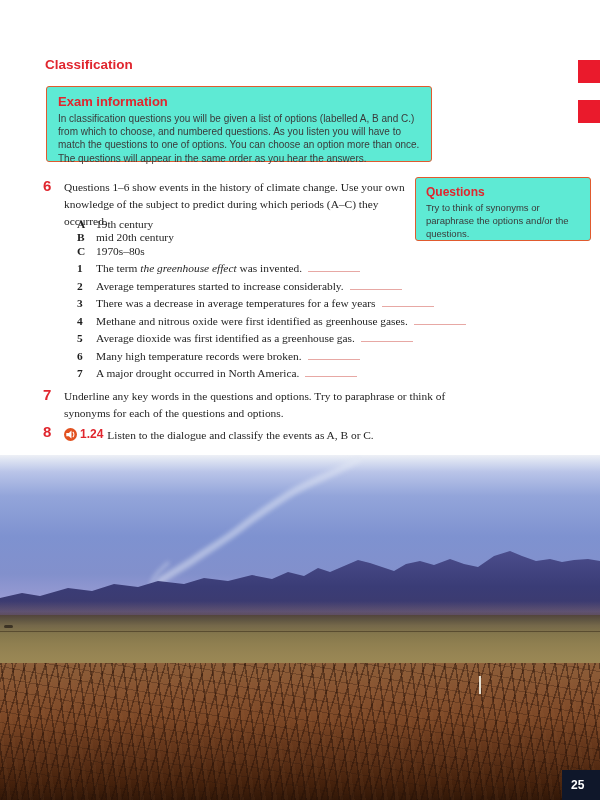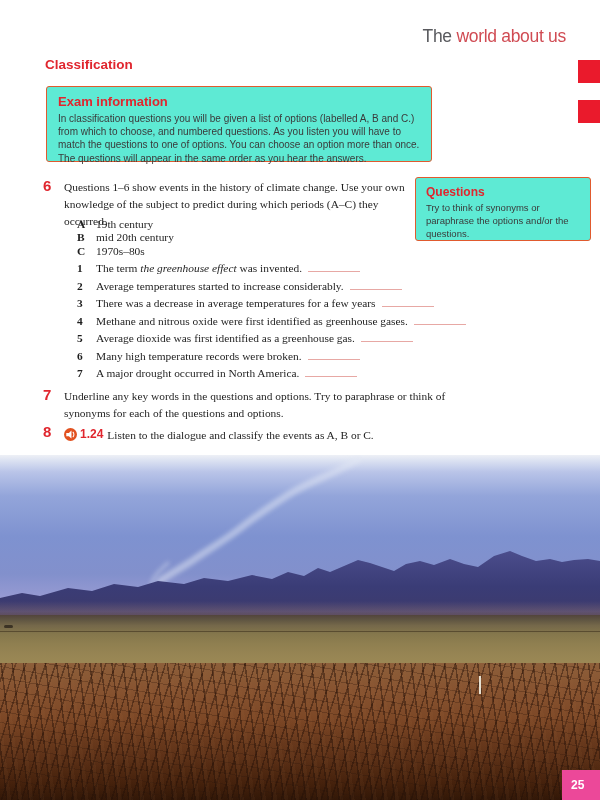--- a/index.html
+++ b/index.html
@@ -79,30 +79,29 @@
         rgba(150,95,55,0.14) 7.5px 11px),
       repeating-linear-gradient(-72deg,rgba(40,18,8,0) 0 8px,rgba(40,18,8,0.45) 8px 9.5px),
       repeating-linear-gradient(10deg,rgba(60,30,14,0) 0 10px,rgba(60,30,14,0.35) 10px 11px),
       linear-gradient(180deg,#8d5f3a 0%,#875330 20%,#7a4524 45%,#68371a 70%,#54290f 88%,#3f1e0a 100%);}
   .pole{position:absolute;left:479px;top:221px;width:2px;height:18px;background:#e6e0d2;
         box-shadow:0 0 1px rgba(0,0,0,0.5);}
   .speck{position:absolute;left:4px;top:170px;width:9px;height:3px;background:#2d261c;
          border-radius:2px;opacity:.8;}
 
   
-  .page-num-box{position:absolute;left:562px;top:770px;width:38px;height:30px;background:#ec4899;}
+  .page-num-box{position:absolute;left:562px;top:770px;width:38px;height:30px;background:#0f172a;}
   .page-num-box span{display:block;padding-left:9px;line-height:30px;color:#ffffff;
                      font-size:12px;font-weight:bold;}
 </style>
 </head>
 <body>
 
 <div class="page">
 
-  <div class="header-title"><span class="t-gray">The </span><span class="t-red">world about us</span></div>
 
   <div class="tab tab1"></div>
   <div class="tab tab2"></div>
 
   <h2 class="section-heading">Classification</h2>
 
   <div class="info-box exam-box">
     <div class="box-title">Exam information</div>
     <div class="box-body">In classification questions you will be given a list of options (labelled A, B and C.) from which to choose, and numbered questions. As you listen you will have to match the questions to one of options. You can choose an option more than once. The questions will appear in the same order as you hear the answers.</div>
   </div>

